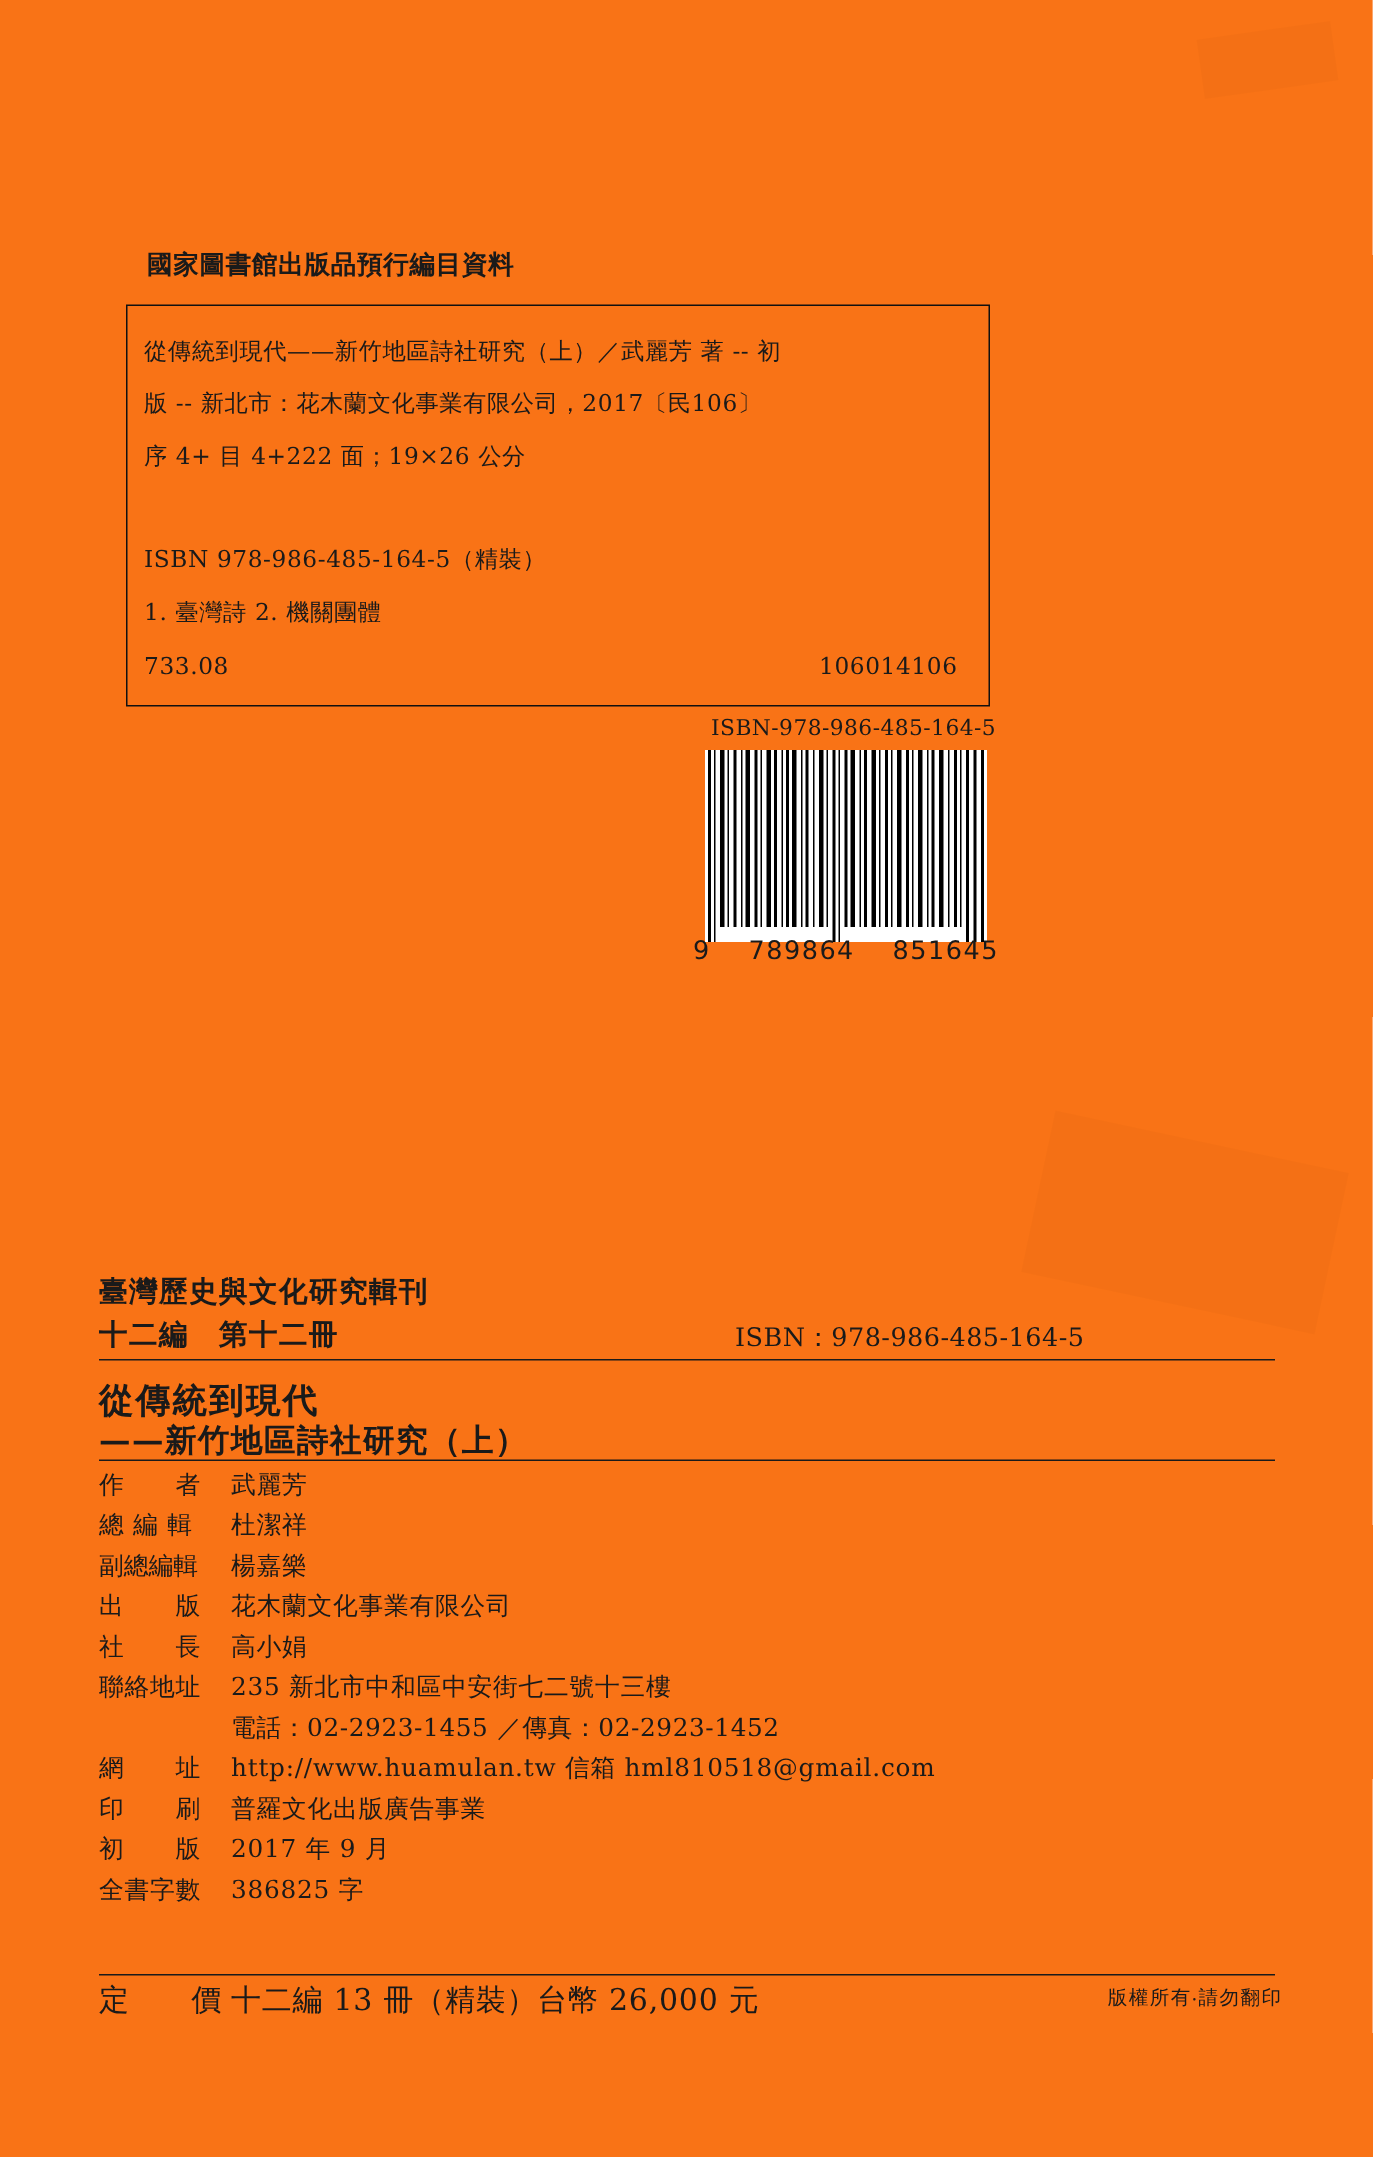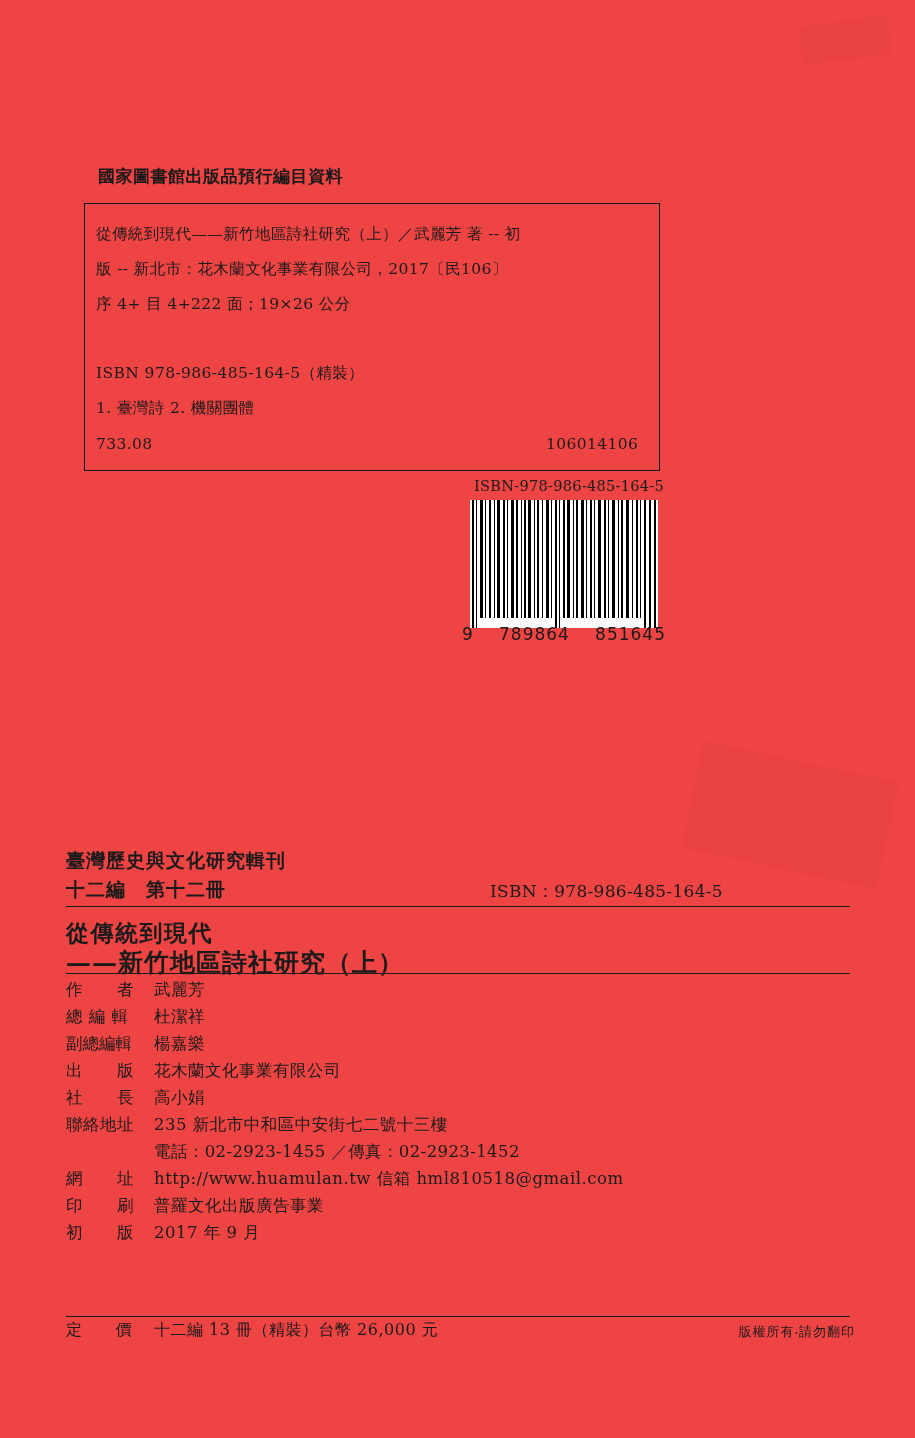--- a/index.html
+++ b/index.html
@@ -11,21 +11,21 @@
     width: 915px;
     height: 1438px;
     position: relative;
     font-family: "DejaVu Serif", "Liberation Serif", serif;
     color: #1a1a1a;
     overflow: hidden;
   }
   .page {
     position: absolute;
     inset: 0;
-    background: #ef4444;
+    background: #f97316;
   }
 
   
   .cip-heading {
     position: absolute;
     left: 98px;
     top: 165px;
     font-size: 17px;
     letter-spacing: 0.5px;
     font-weight: 600;
@@ -126,21 +126,21 @@
     left: 66px;
     top: 918px;
     font-size: 23px;
     font-weight: 700;
     letter-spacing: 1.5px;
   }
   .book-subtitle {
     position: absolute;
     left: 66px;
     top: 946px;
-    font-size: 25px;
+    font-size: 21px;
     font-weight: 700;
     letter-spacing: 1px;
   }
 
   .info-rows {
     position: absolute;
     left: 66px;
     top: 979px;
     width: 790px;
   }
@@ -183,21 +183,21 @@
     position: absolute;
     right: 60px;
     top: 1322px;
     font-size: 13px;
     letter-spacing: 1px;
   }
   .price-row {
     position: absolute;
     left: 66px;
     top: 1320px;
-    font-size: 16px;
+    font-size: 20px;
     letter-spacing: 0.5px;
     display: flex;
     align-items: center;
   }
   .price-row .info-label { width: 88px; flex: 0 0 88px; }
 
   
   .smudge {
     position: absolute;
     background: rgba(0,0,0,0.018);
@@ -335,20 +335,24 @@
     <div class="info-row">
       <div class="info-label">印　　刷</div>
       <div class="info-value">普羅文化出版廣告事業</div>
     </div>
 
     <div class="info-row">
       <div class="info-label">初　　版</div>
       <div class="info-value">2017 年 9 月</div>
     </div>
 
+    <div class="info-row">
+      <div class="info-label">全書字數</div>
+      <div class="info-value">386825 字</div>
+    </div>
 
   </div>
 
   <div class="rule rule-bottom"></div>
 
   <div class="price-row">
     <div class="info-label">定　　價</div>
     <div class="info-value">十二編 13 冊（精裝）台幣 26,000 元</div>
   </div>
 

